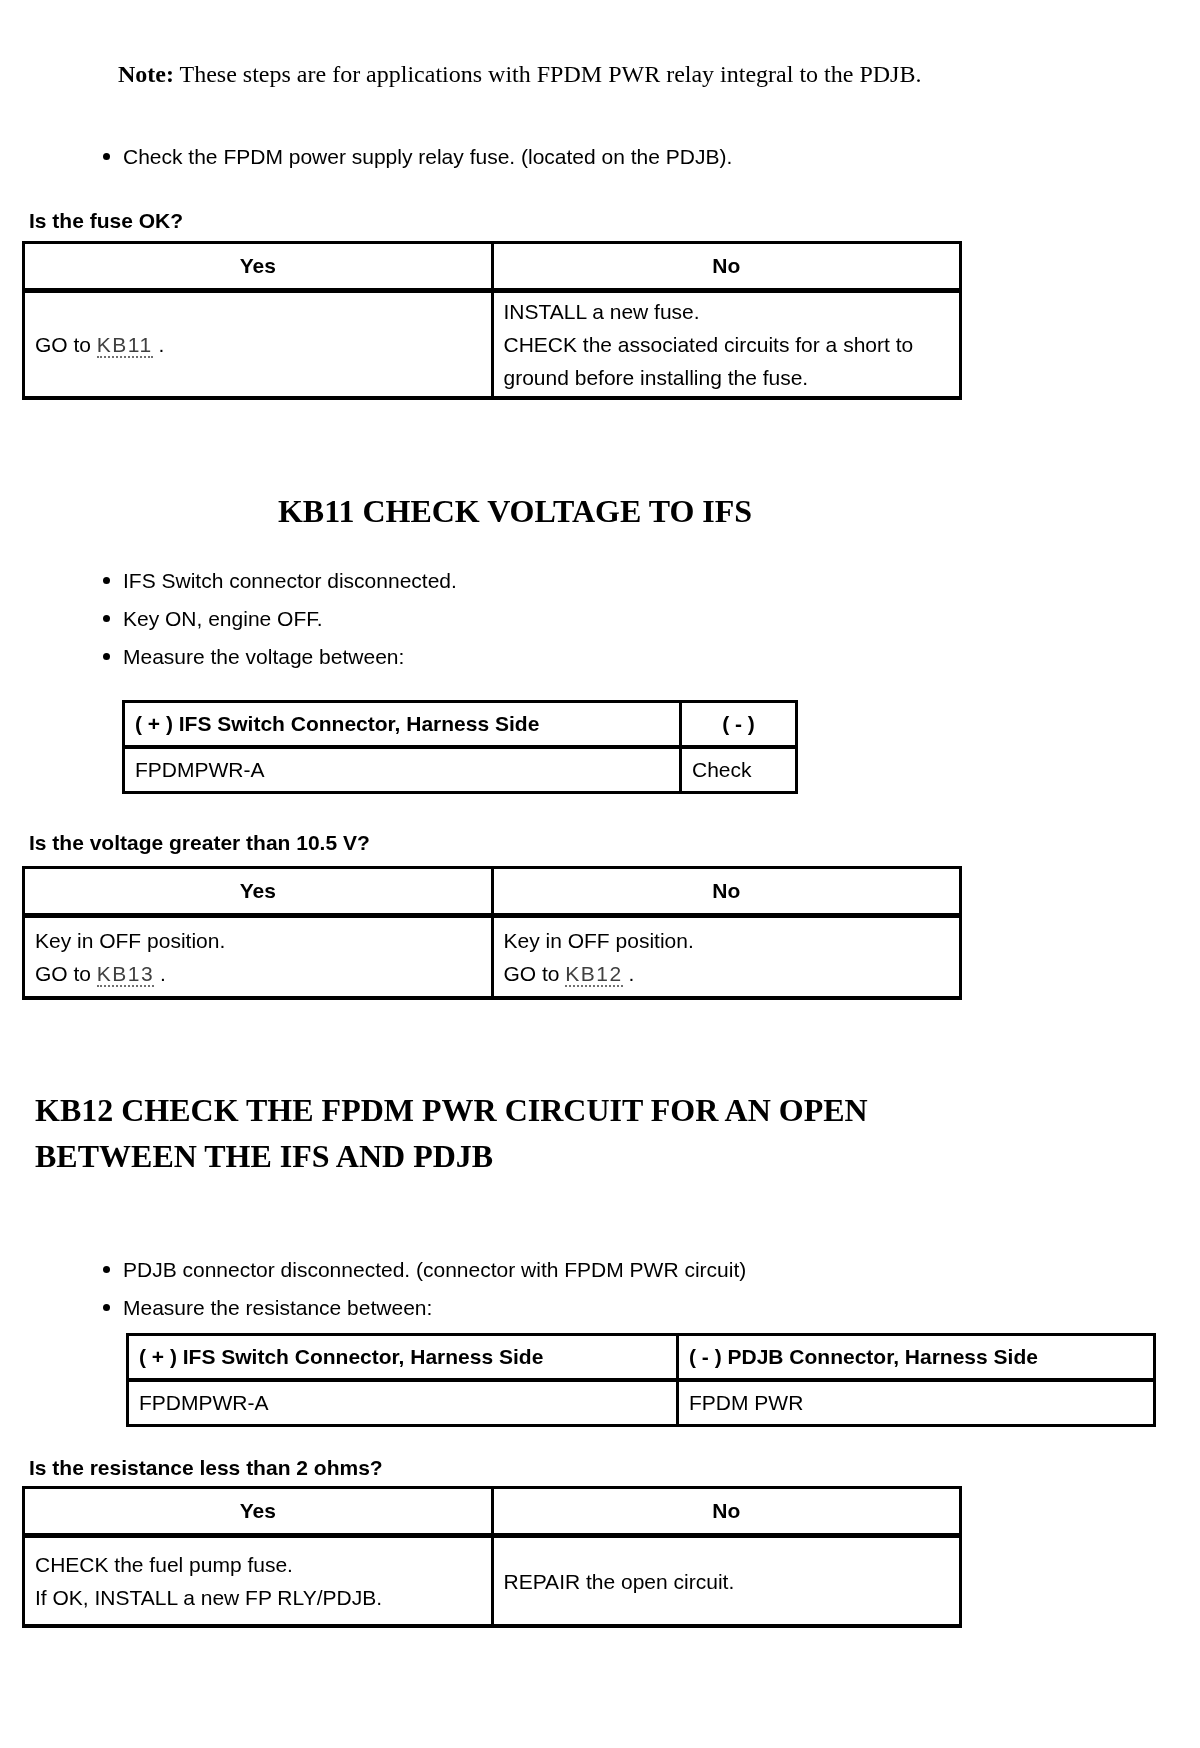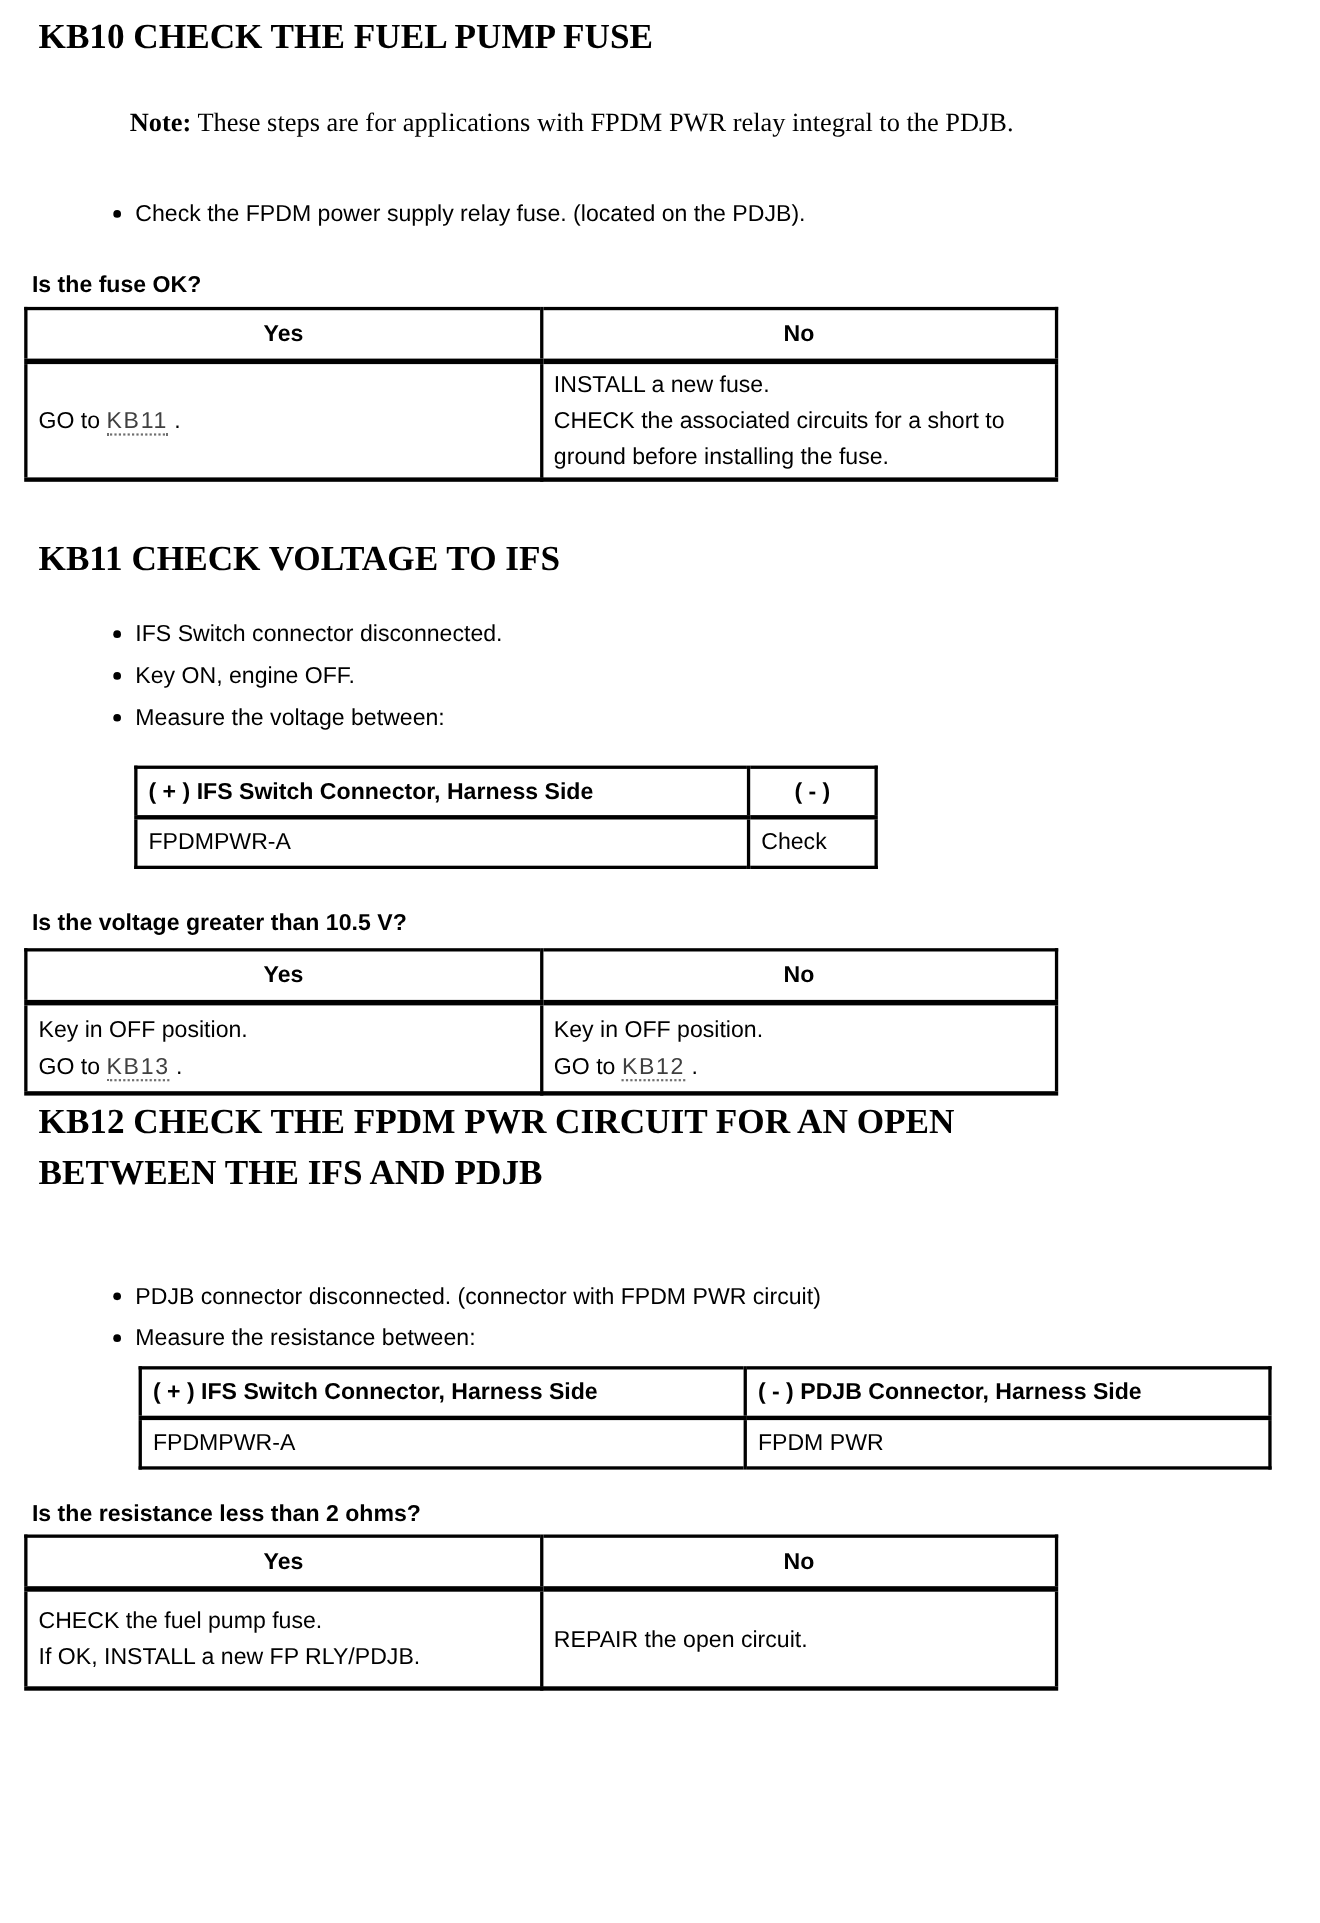--- a/index.html
+++ b/index.html
@@ -13,21 +13,21 @@
     overflow:hidden;
   }
   .heading {
     font-family:"Liberation Serif", serif;
     font-weight:bold;
     font-size:32px;
     line-height:38px;
     margin-left:35px;
     max-width:960px;
   }
-  .heading.two-line { line-height:46px; }
+  .heading.two-line { line-height:46px; margin-top:87px; }
   .note {
     margin-top:40px;
     margin-left:118px;
     max-width:935px;
     font-family:"Liberation Serif", serif;
     font-size:24px;
     line-height:40px;
   }
   .note b { font-weight:bold; }
   .bullets { margin-left:103px; }
@@ -90,35 +90,34 @@
     text-decoration:none;
     border-bottom:2px dotted #6f6f6f;
     letter-spacing:1.5px;
     cursor:pointer;
   }
   
   #kb10-bullets { margin-top:46px; }
   #q1 { margin-top:34px; }
   #t1 { margin-top:7px; }
   #t1 td { padding-top:2px; padding-bottom:2px; }
-  #kb11-heading { margin-top:50px; }
+  #kb11-heading { margin-top:92px;text-align:center; }
   #kb11-bullets { margin-top:32px; }
   #q2 { margin-top:36px; }
   #t2 { margin-top:10px; }
   #t2 td { padding-top:6px; padding-bottom:6px; }
   #kb12-bullets { margin-top:72px; }
   #q3 { margin-top:28px; }
   #t3 { margin-top:5px; }
   #t3 td { padding-top:10px; padding-bottom:10px; }
 </style>
 </head>
 <body>
 
 <section>
-  <h1 class="heading" id="kb10-heading">KB10 CHECK THE FUEL PUMP FUSE</h1>
 
   <p class="note"><b>Note:</b><span> These steps are for applications with FPDM PWR relay integral to the PDJB.</span></p>
 
   <div class="bullets single" id="kb10-bullets">
     <div class="row">
       <span class="dot"></span>
       <span>Check the FPDM power supply relay fuse. (located on the PDJB).</span>
     </div>
   </div>
 

